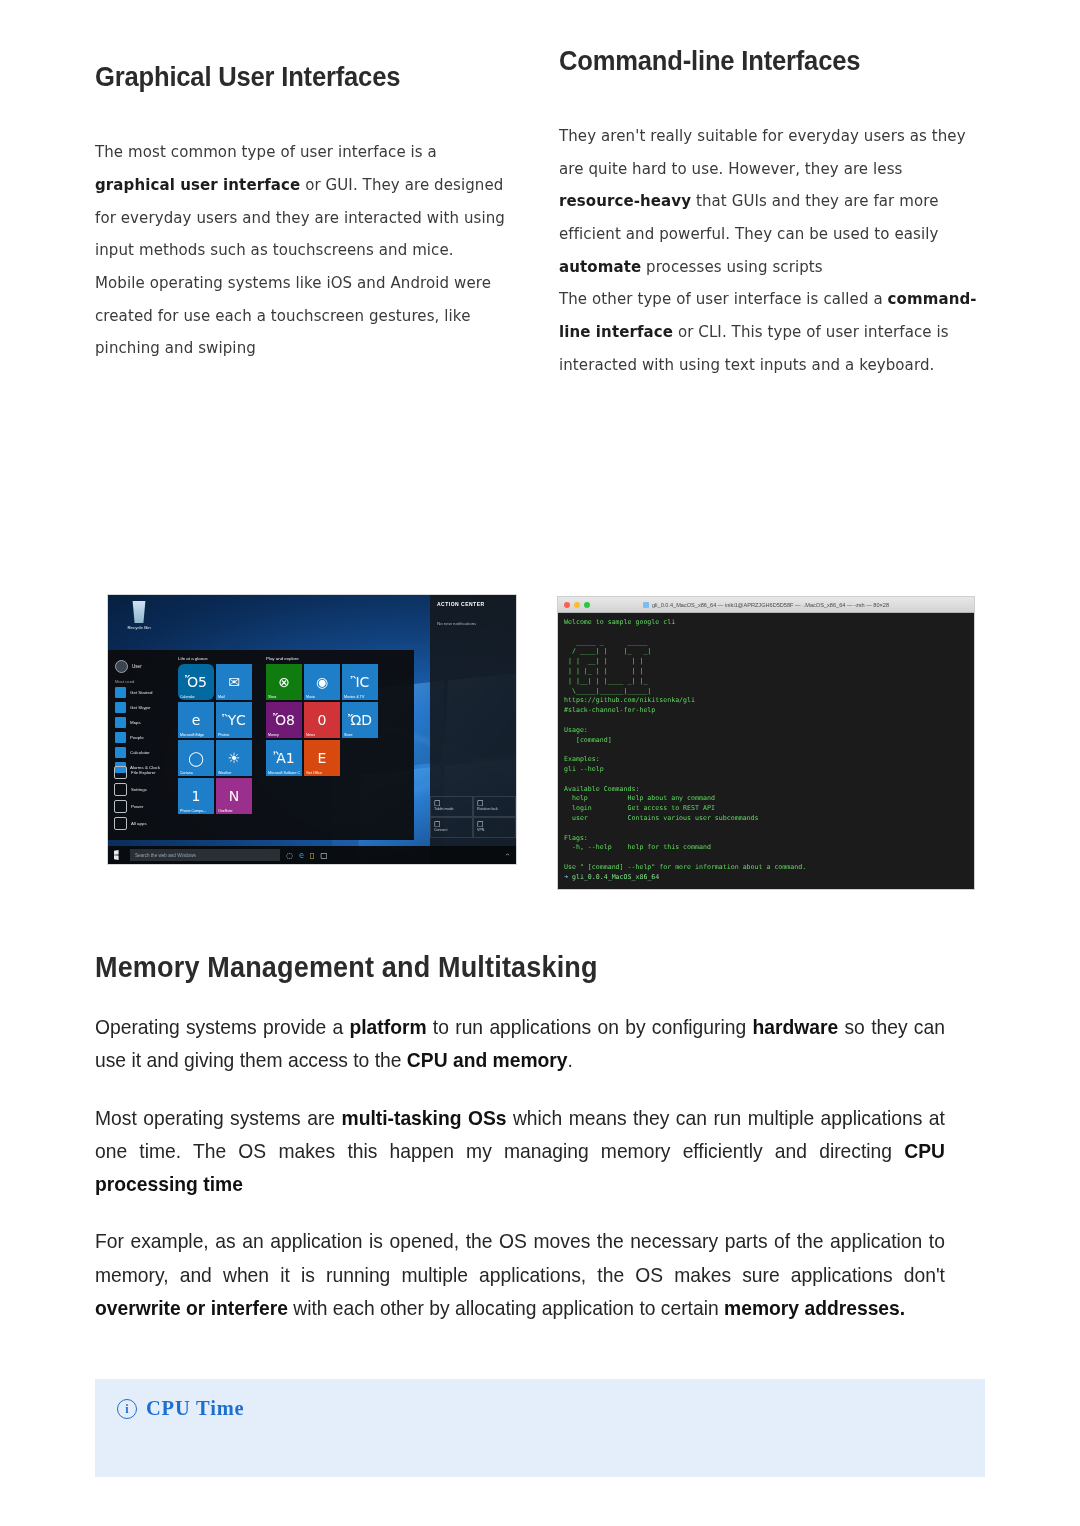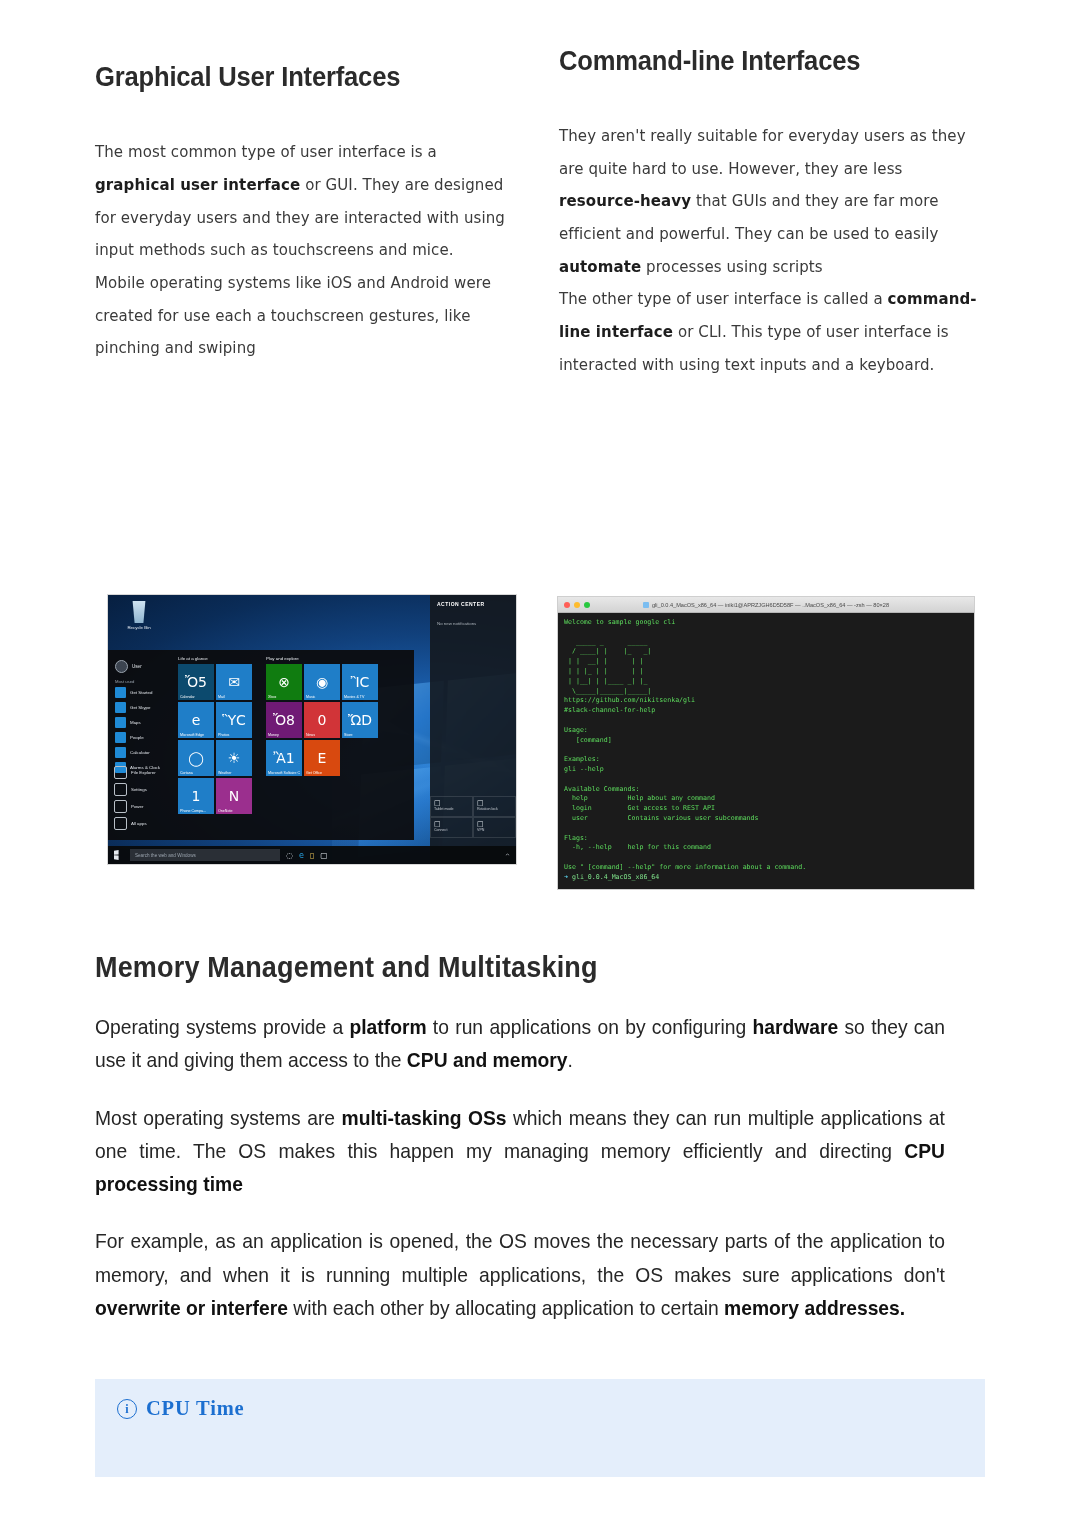--- a/index.html
+++ b/index.html
@@ -376,21 +376,21 @@
               <span class="tx">All apps</span>
             </div>
           </div>
       </div>
 
       <div class="sm-tiles">
         <div class="tl-cols">
           <div>
             <div class="tl-grp">Life at a glance</div>
             <div class="tl-grid two">
-                <div class="tl" style="background: #0c4a6e;">
+                <div class="tl" style="background: #0369a1; border-radius: 6px;">
                   <span class="gl">Ὄ5</span>
                   <span class="lb">Calendar</span>
                 </div>
                 <div class="tl" style="background: rgb(31, 126, 200);">
                   <span class="gl">✉</span>
                   <span class="lb">Mail</span>
                 </div>
                 <div class="tl" style="background: rgb(31, 126, 200);">
                   <span class="gl">e</span>
                   <span class="lb">Microsoft Edge</span>

